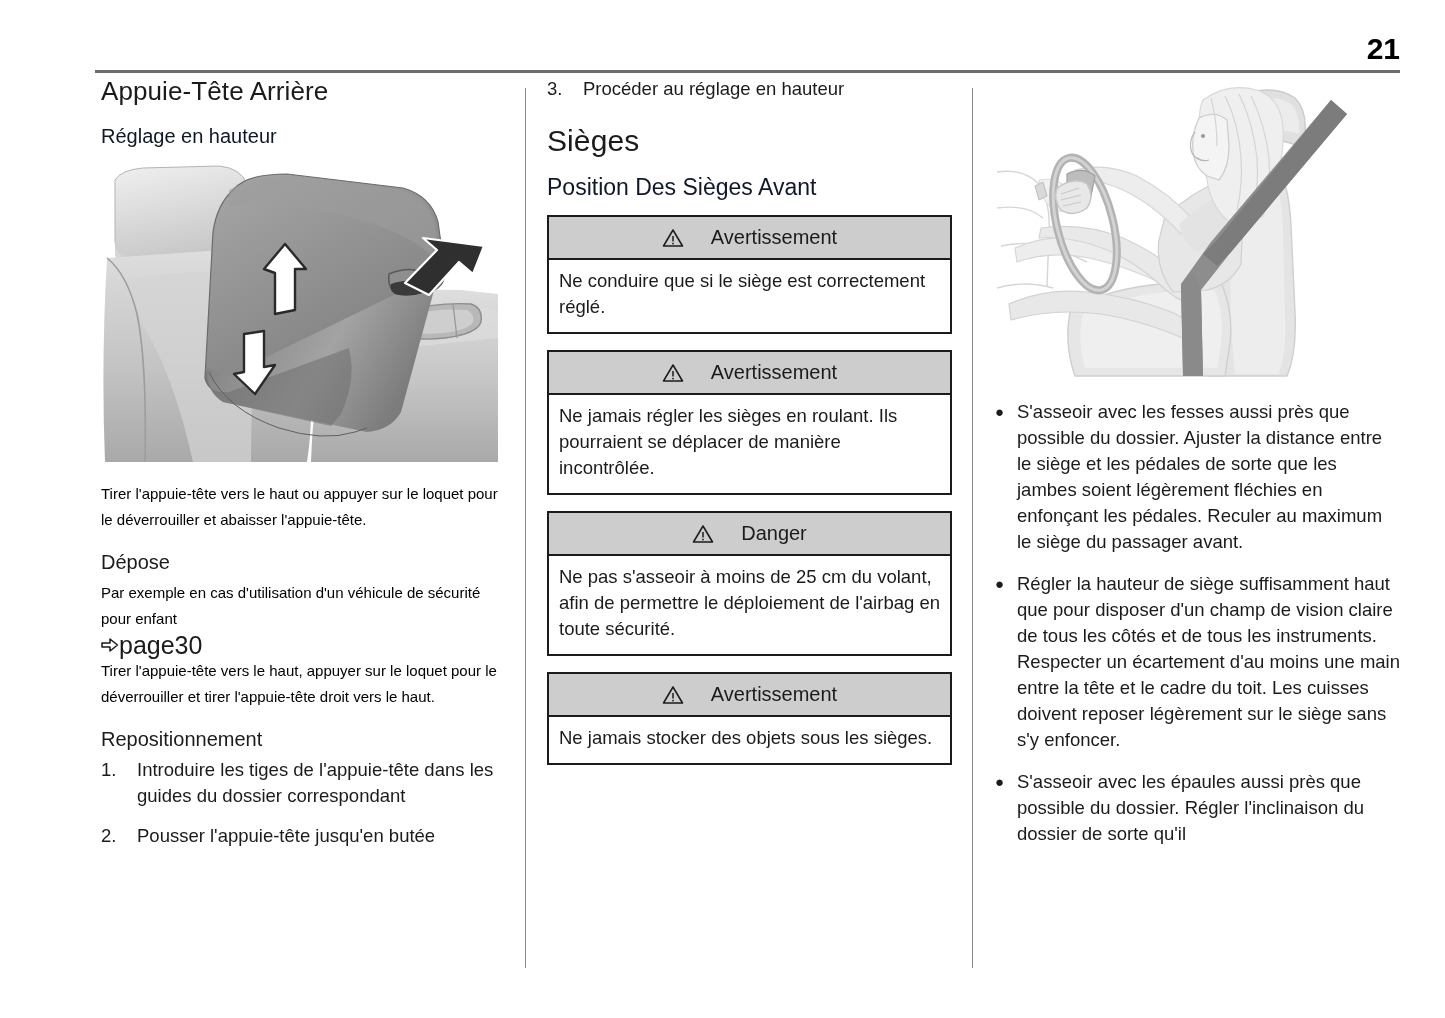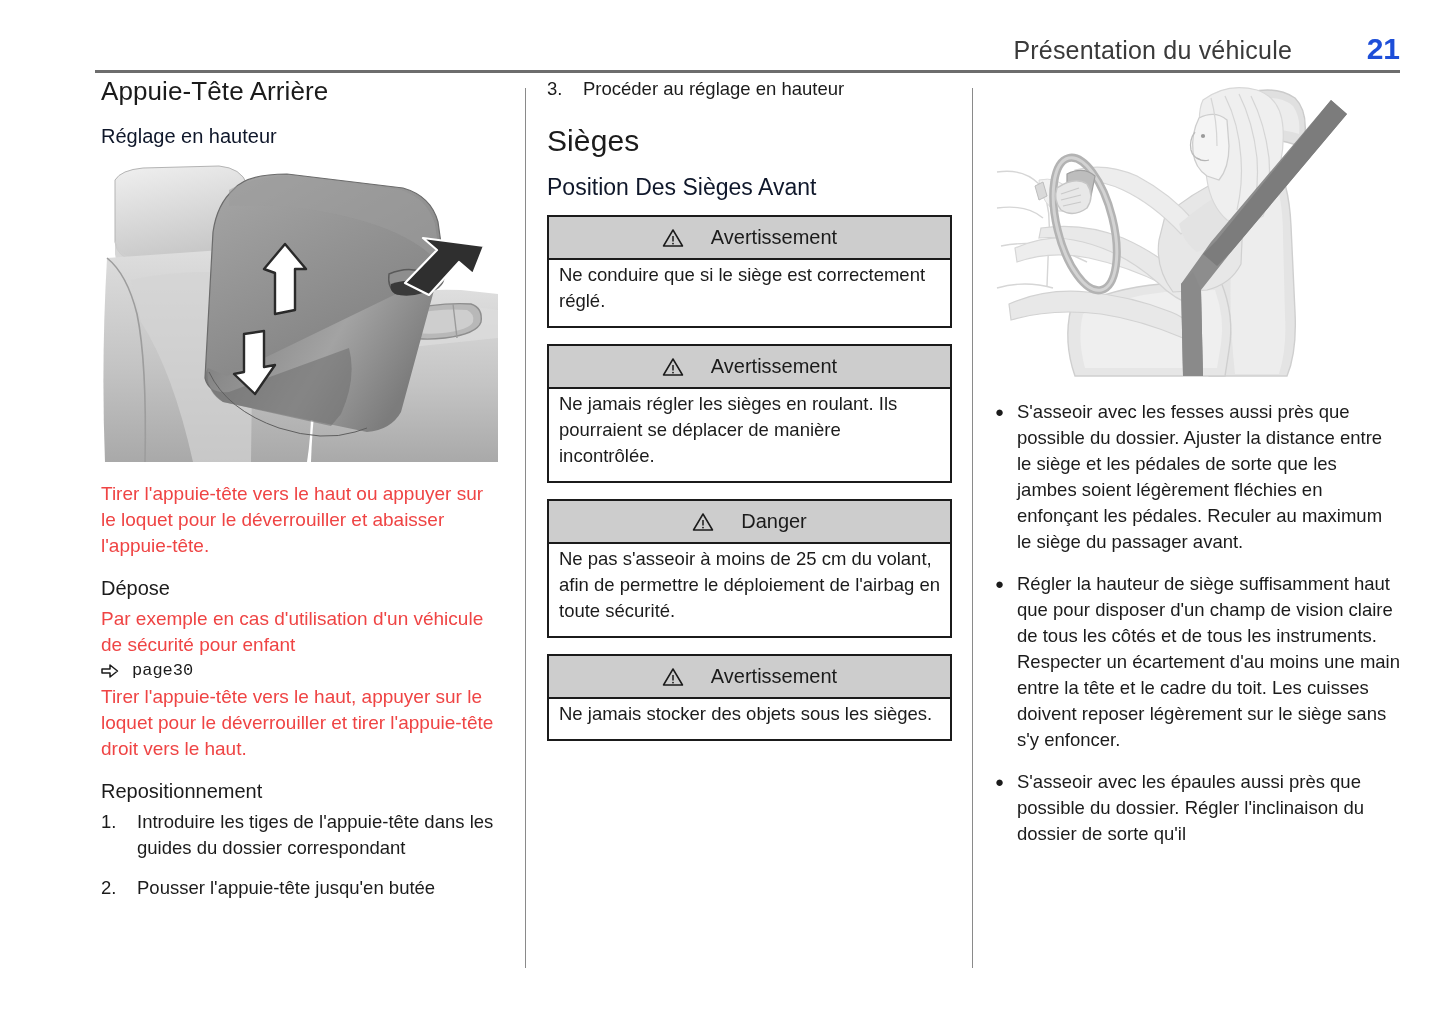--- a/index.html
+++ b/index.html
@@ -32,21 +32,21 @@
     color: #3a3a3a;
     letter-spacing: .2px;
     white-space: nowrap;
   }
   .page-header .hdr-pageno {
     position: absolute;
     right: 0;
     top: -4px;
     font-size: 30px;
     font-weight: bold;
-    color: #1d4ed8;
+    color: #000000;
     margin-left: 17px;
   }
   .page-header .hdr-rule {
     position: absolute;
     left: 0;
     top: 34px;
     width: 1305px;
     height: 3px;
     background: #6d6d6d;
   }
@@ -84,24 +84,24 @@
     margin: 0 0 14px 0;
     color: #0f172a;
   }
   h3.min-title {
     font-size: 20px;
     font-weight: normal;
     margin: 18px 0 6px 0;
     color: #1b1b1b;
   }
   p.body-text {
-    font-size: 19px;
+    font-size: 15px;
     line-height: 26px;
     margin: 0 0 4px 0;
-    color: #ef4444;
+    color: #000000;
   }
   p.tight { margin-bottom: 0; }
 
   
   .num-list { margin: 6px 0 0 0; padding: 0; list-style: none; }
   .num-list li {
     display: flex;
     font-size: 18.5px;
     line-height: 26px;
     margin-bottom: 14px;
@@ -142,39 +142,38 @@
     padding: 9px 6px 9px 6px;
     font-size: 20px;
     color: #1b1b1b;
     display: flex;
     align-items: center;
     justify-content: center;
     gap: 27px;
   }
   .warn-head .warn-tri { display: inline-block; line-height: 0; }
   .warn-body {
-    padding: 2px 10px 12px 10px;
+    padding: 8px 10px 12px 10px;
     font-size: 18.5px;
     line-height: 26px;
   }
 
   
-  .pageref { display: flex; align-items: center; gap: 13px; font-size: 17px; line-height: 26px; font-family: Liberation Mono, monospace; }
+  .pageref { display: flex; align-items: center; gap: 0; font-size: 25px; line-height: 26px; }
   .pageref .arrow-glyph { line-height: 0; display: inline-block; }
 
   
   .figure { position: relative; }
   .fig-left { width: 397px; height: 305px; margin: 0 0 14px 0; }
   .fig-right { width: 388px; height: 305px; margin: 0 0 18px 0; }
 </style>
 </head>
 <body>
 
 <div class="page-header">
-  <div class="hdr-title">Présentation du véhicule</div>
   <div class="hdr-pageno">21</div>
   <div class="hdr-rule"></div>
 </div>
 
 <div class="col-divider d1"></div>
 <div class="col-divider d2"></div>
 
 <div class="column col-left">
 
   <h1 class="sec-title">Appuie-Tête Arrière</h1>

